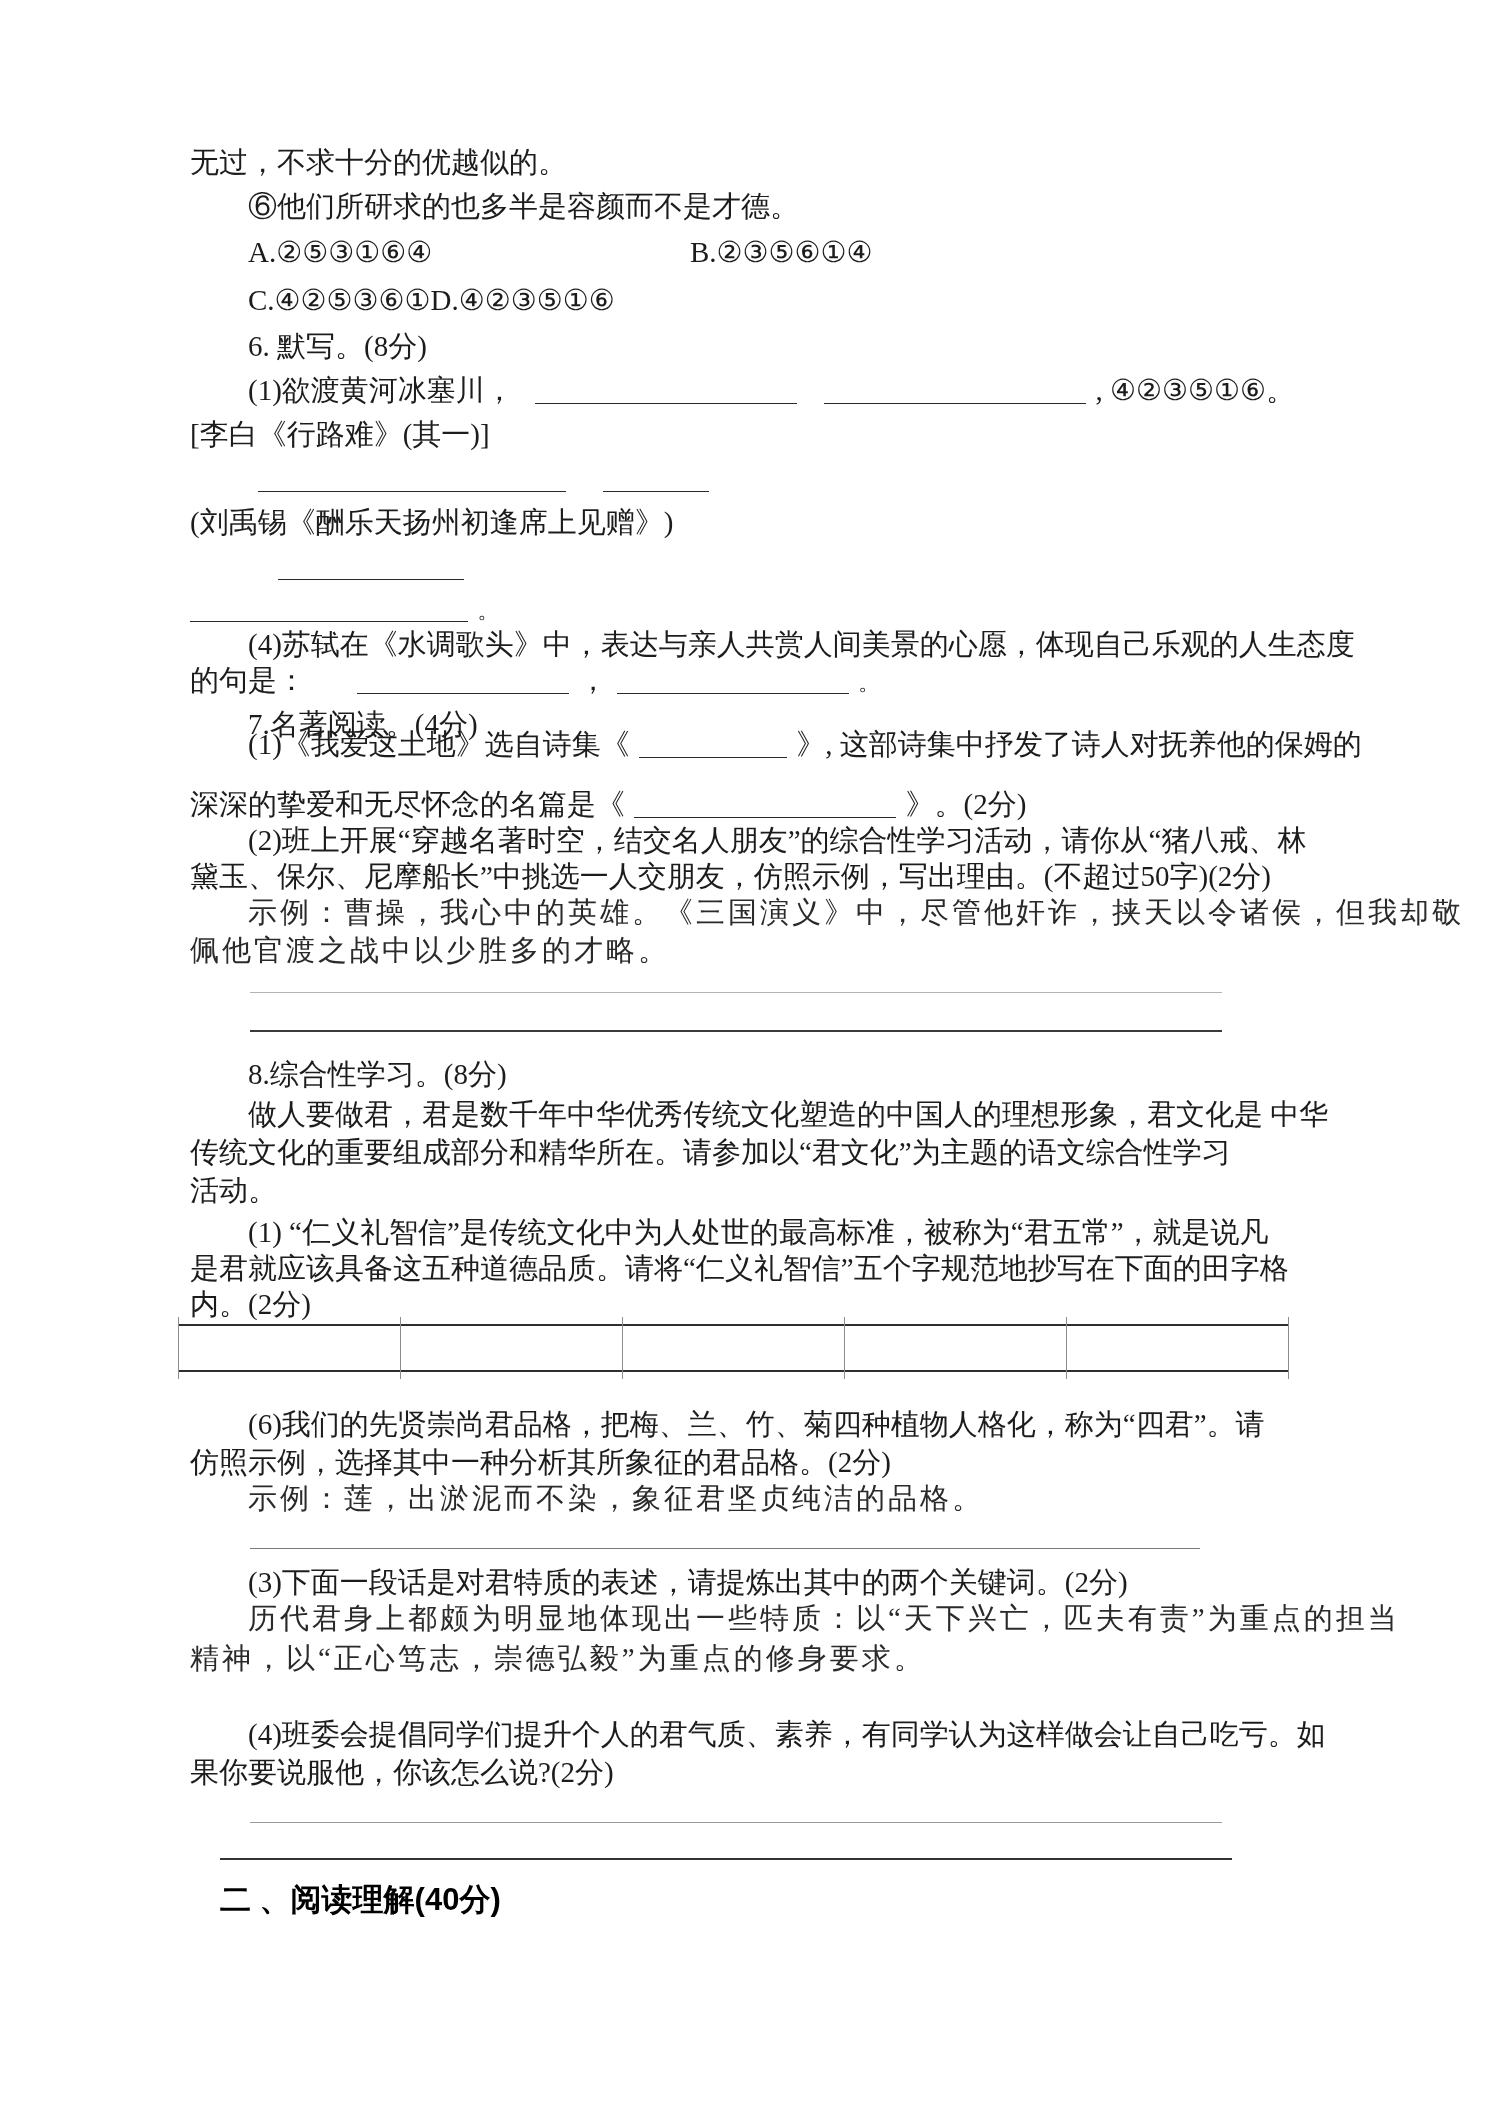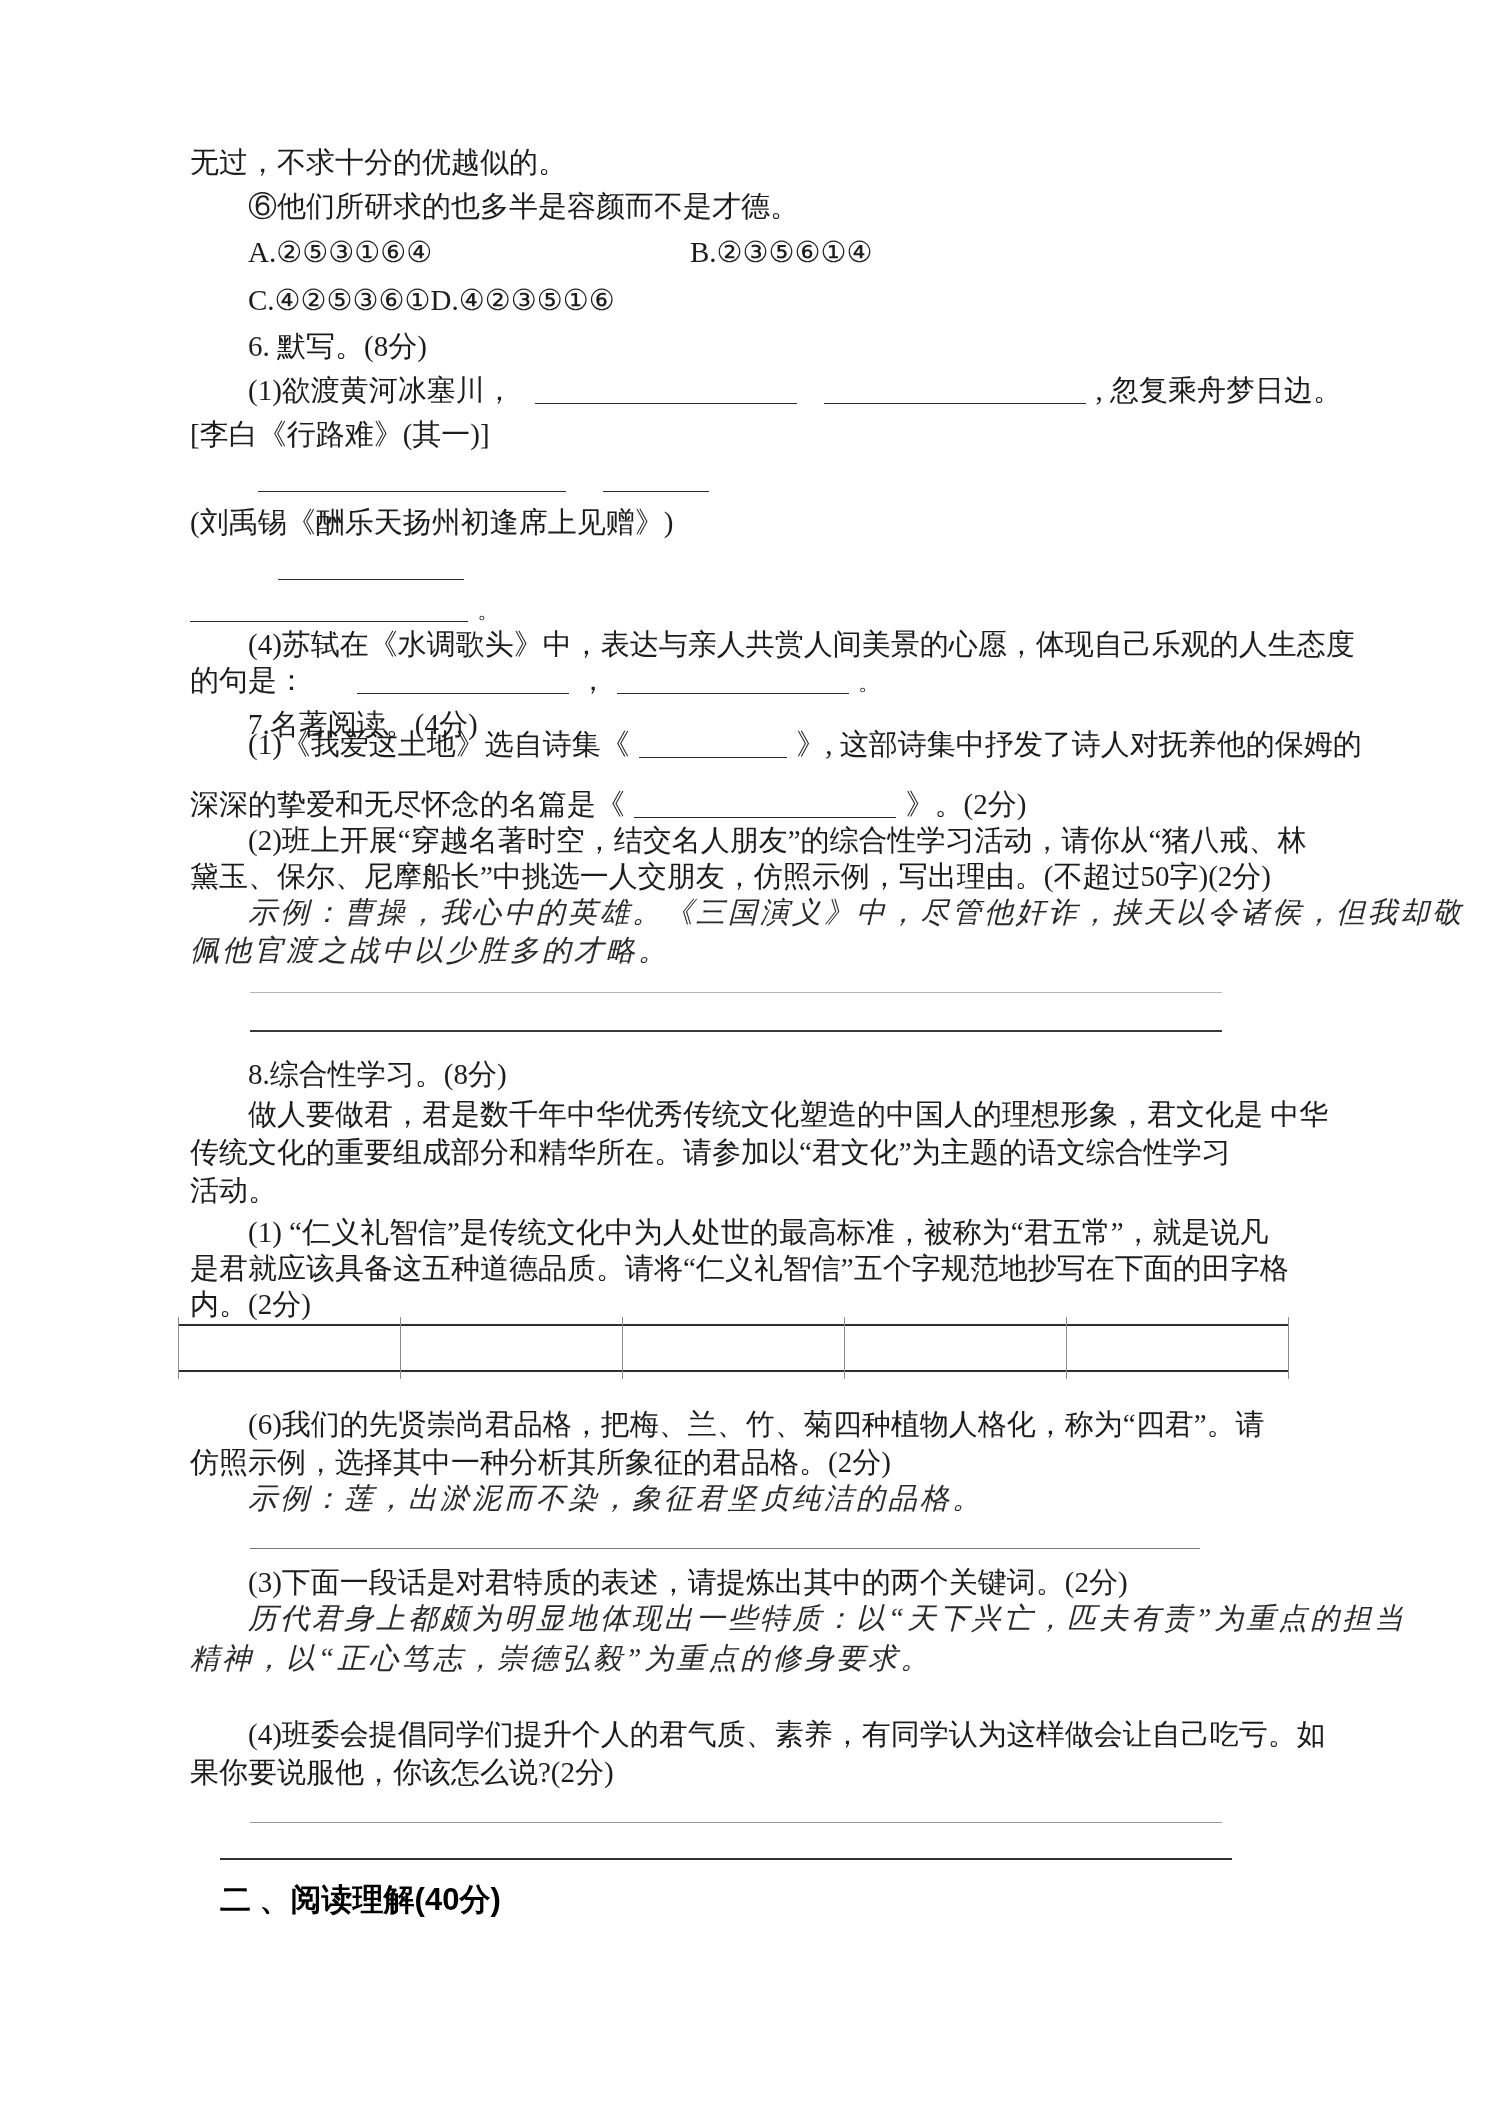--- a/index.html
+++ b/index.html
@@ -9,21 +9,21 @@
     background:#ffffff;
     margin:0 auto;
     font-family:"Liberation Serif","DejaVu Serif",serif;
     color:#1c1c1c;
     overflow:hidden;
     padding-left:29px;
   }
   .content{position:absolute;left:190px;top:0;width:1170px;font-size:29px;}
   .ln{position:absolute;left:0;line-height:40px;white-space:nowrap;}
   .ind{padding-left:58px;}
-  .kai{font-style:italic;letter-spacing:3px;color:#2a2a2a;}
+  .kai{letter-spacing:3px;color:#2a2a2a;}
   .bl{display:inline-block;height:1px;background:#2a2a2a;vertical-align:-4px;margin:0 2px;}
   .ans{position:absolute;height:0;}
   .tian{position:absolute;height:44px;border-top:2px solid #2e2e2e;border-bottom:2px solid #2e2e2e;}
   .tv{position:absolute;top:-9px;height:62px;width:1px;background:#8c8c8c;}
   .tcell{position:absolute;top:0;height:44px;}
   .h2{font-family:"Liberation Sans","DejaVu Sans",sans-serif;font-weight:bold;font-size:31px;color:#000;}
   .optB{position:absolute;left:500px;top:0;}
 </style>
 </head>
 <body>
@@ -38,21 +38,21 @@
       <span class="optB">B.②③⑤⑥①④</span>
     </div>
     <div class="ln ind" style="top:280px">C.④②⑤③⑥①D.④②③⑤①⑥</div>
 
     <div class="ln ind" style="top:326px">6. 默写。(8分)</div>
 
     <div class="ln ind" style="top:370px">
       <span>(1)欲渡黄河冰塞川，</span>
       <span class="bl" style="width:262px;margin-left:14px"></span>
       <span class="bl" style="width:262px;margin-left:18px"></span>
-      <span>, 忽复乘舟梦日边。</span>
+      <span>, ④②③⑤①⑥。</span>
     </div>
     <div class="ln" style="top:414px">[李白《行路难》(其一)]</div>
 
     <div class="ln ind" style="top:458px">
       <span class="bl" style="width:308px;margin-left:10px"></span>
       <span class="bl" style="width:106px;margin-left:28px"></span>
     </div>
     <div class="ln" style="top:502px">(刘禹锡《酬乐天扬州初逢席上见赠》)</div>
 
     <div class="ln ind" style="top:546px">

